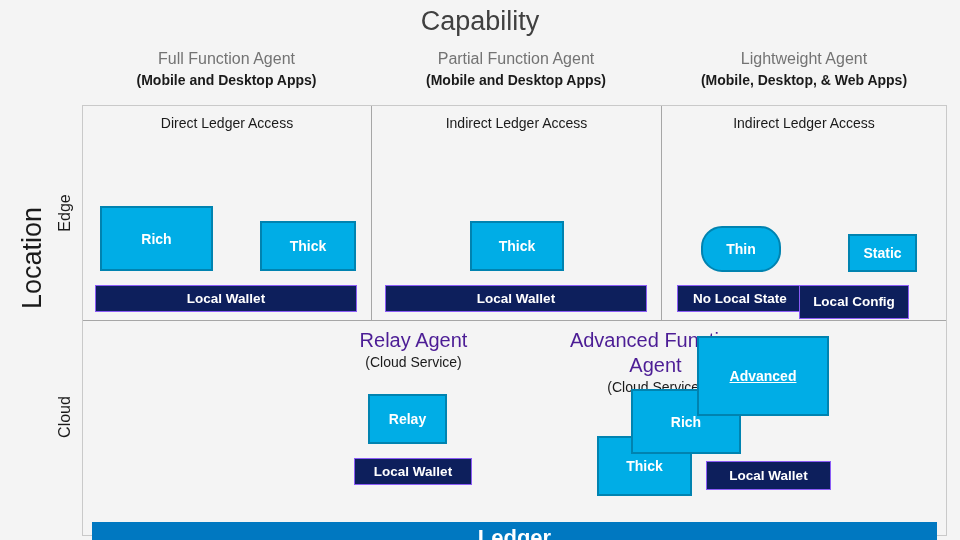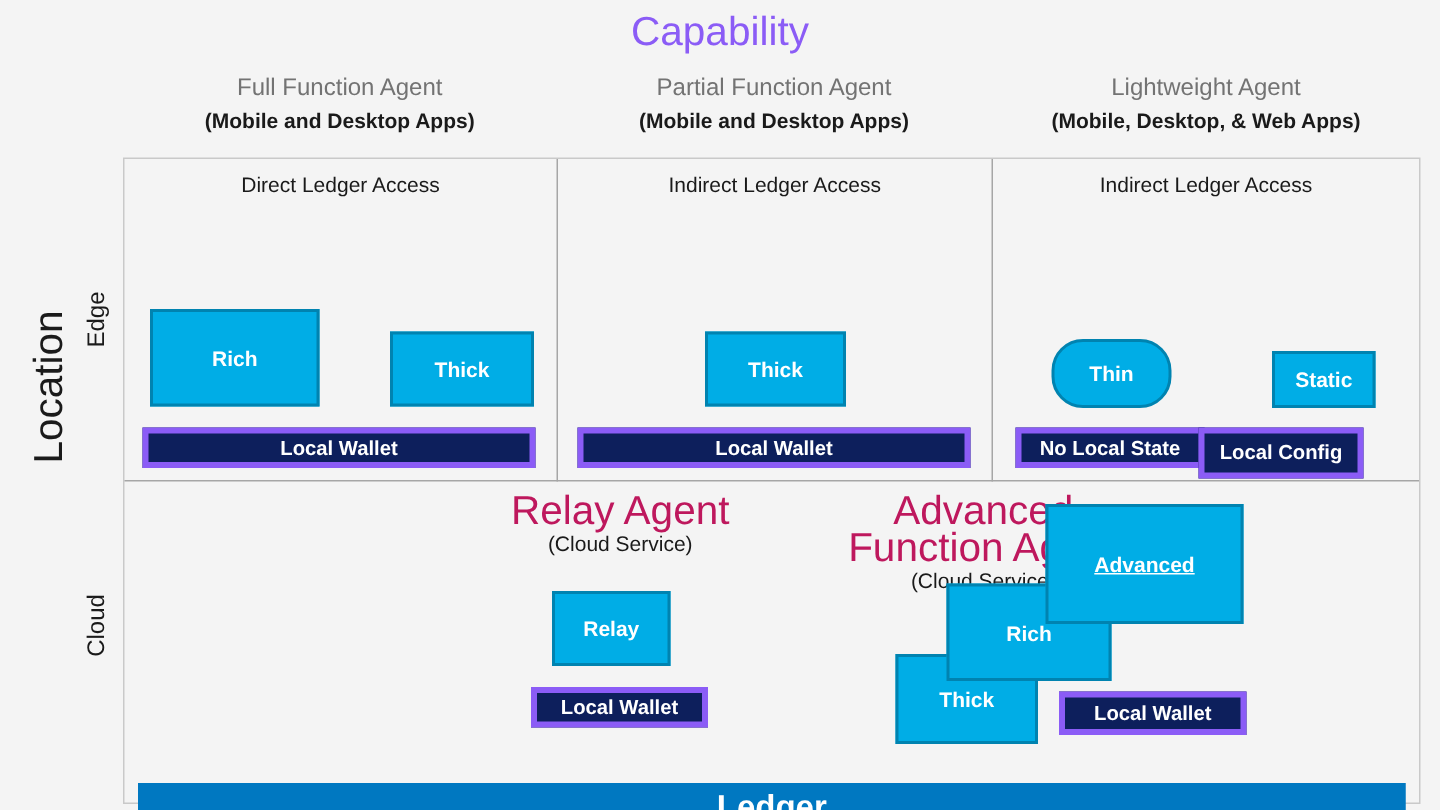--- a/index.html
+++ b/index.html
@@ -18,21 +18,21 @@
 
   
   #capability-axis-title {
     position: absolute;
     left: 0;
     top: 4px;
     width: 960px;
     text-align: center;
     font-size: 27px;
     line-height: 34px;
-    color: #8b5cf6;
+    color: #404040;
     letter-spacing: 0px;
   }
   #location-axis-title {
     position: absolute;
     left: -118px;
     top: 243px;
     width: 300px;
     text-align: center;
     font-size: 27px;
     line-height: 30px;
@@ -115,23 +115,23 @@
   #cell-sublabel-0 { left: 0px;   width: 288px; }
   #cell-sublabel-1 { left: 289px; width: 289px; }
   #cell-sublabel-2 { left: 579px; width: 284px; }
 
   
   .cloud-header {
     position: absolute;
     text-align: center;
   }
   .cloud-header .ch-title {
-    font-size: 27px;
+    font-size: 20px;
     line-height: 25px;
-    color: #be185d;
+    color: #4c1d95;
   }
   .cloud-header .ch-sub {
     font-size: 14px;
     line-height: 19px;
     color: #1a1a1a;
   }
   #cloud-header-relay    { left: 248px; top: 222px; width: 165px; }
   #cloud-header-advanced { left: 460px; top: 222px; width: 225px; }
 
   
@@ -146,21 +146,21 @@
     font-size: 14px;
     line-height: 16px;
     text-align: center;
   }
   .node.agent {
     background: #00ADE6;
     border: 2px solid #0083B0;
   }
   .node.wallet {
     background: #0D1F5C;
-    border: 4px solid #8b5cf6;
+    border: 1px solid #8b5cf6;
     font-size: 13.5px;
   }
   .node.ledger {
     background: #0078C1;
     border: 1px solid #0078C1;
     font-weight: normal;
     font-size: 22px;
   }
 </style>
 </head>

